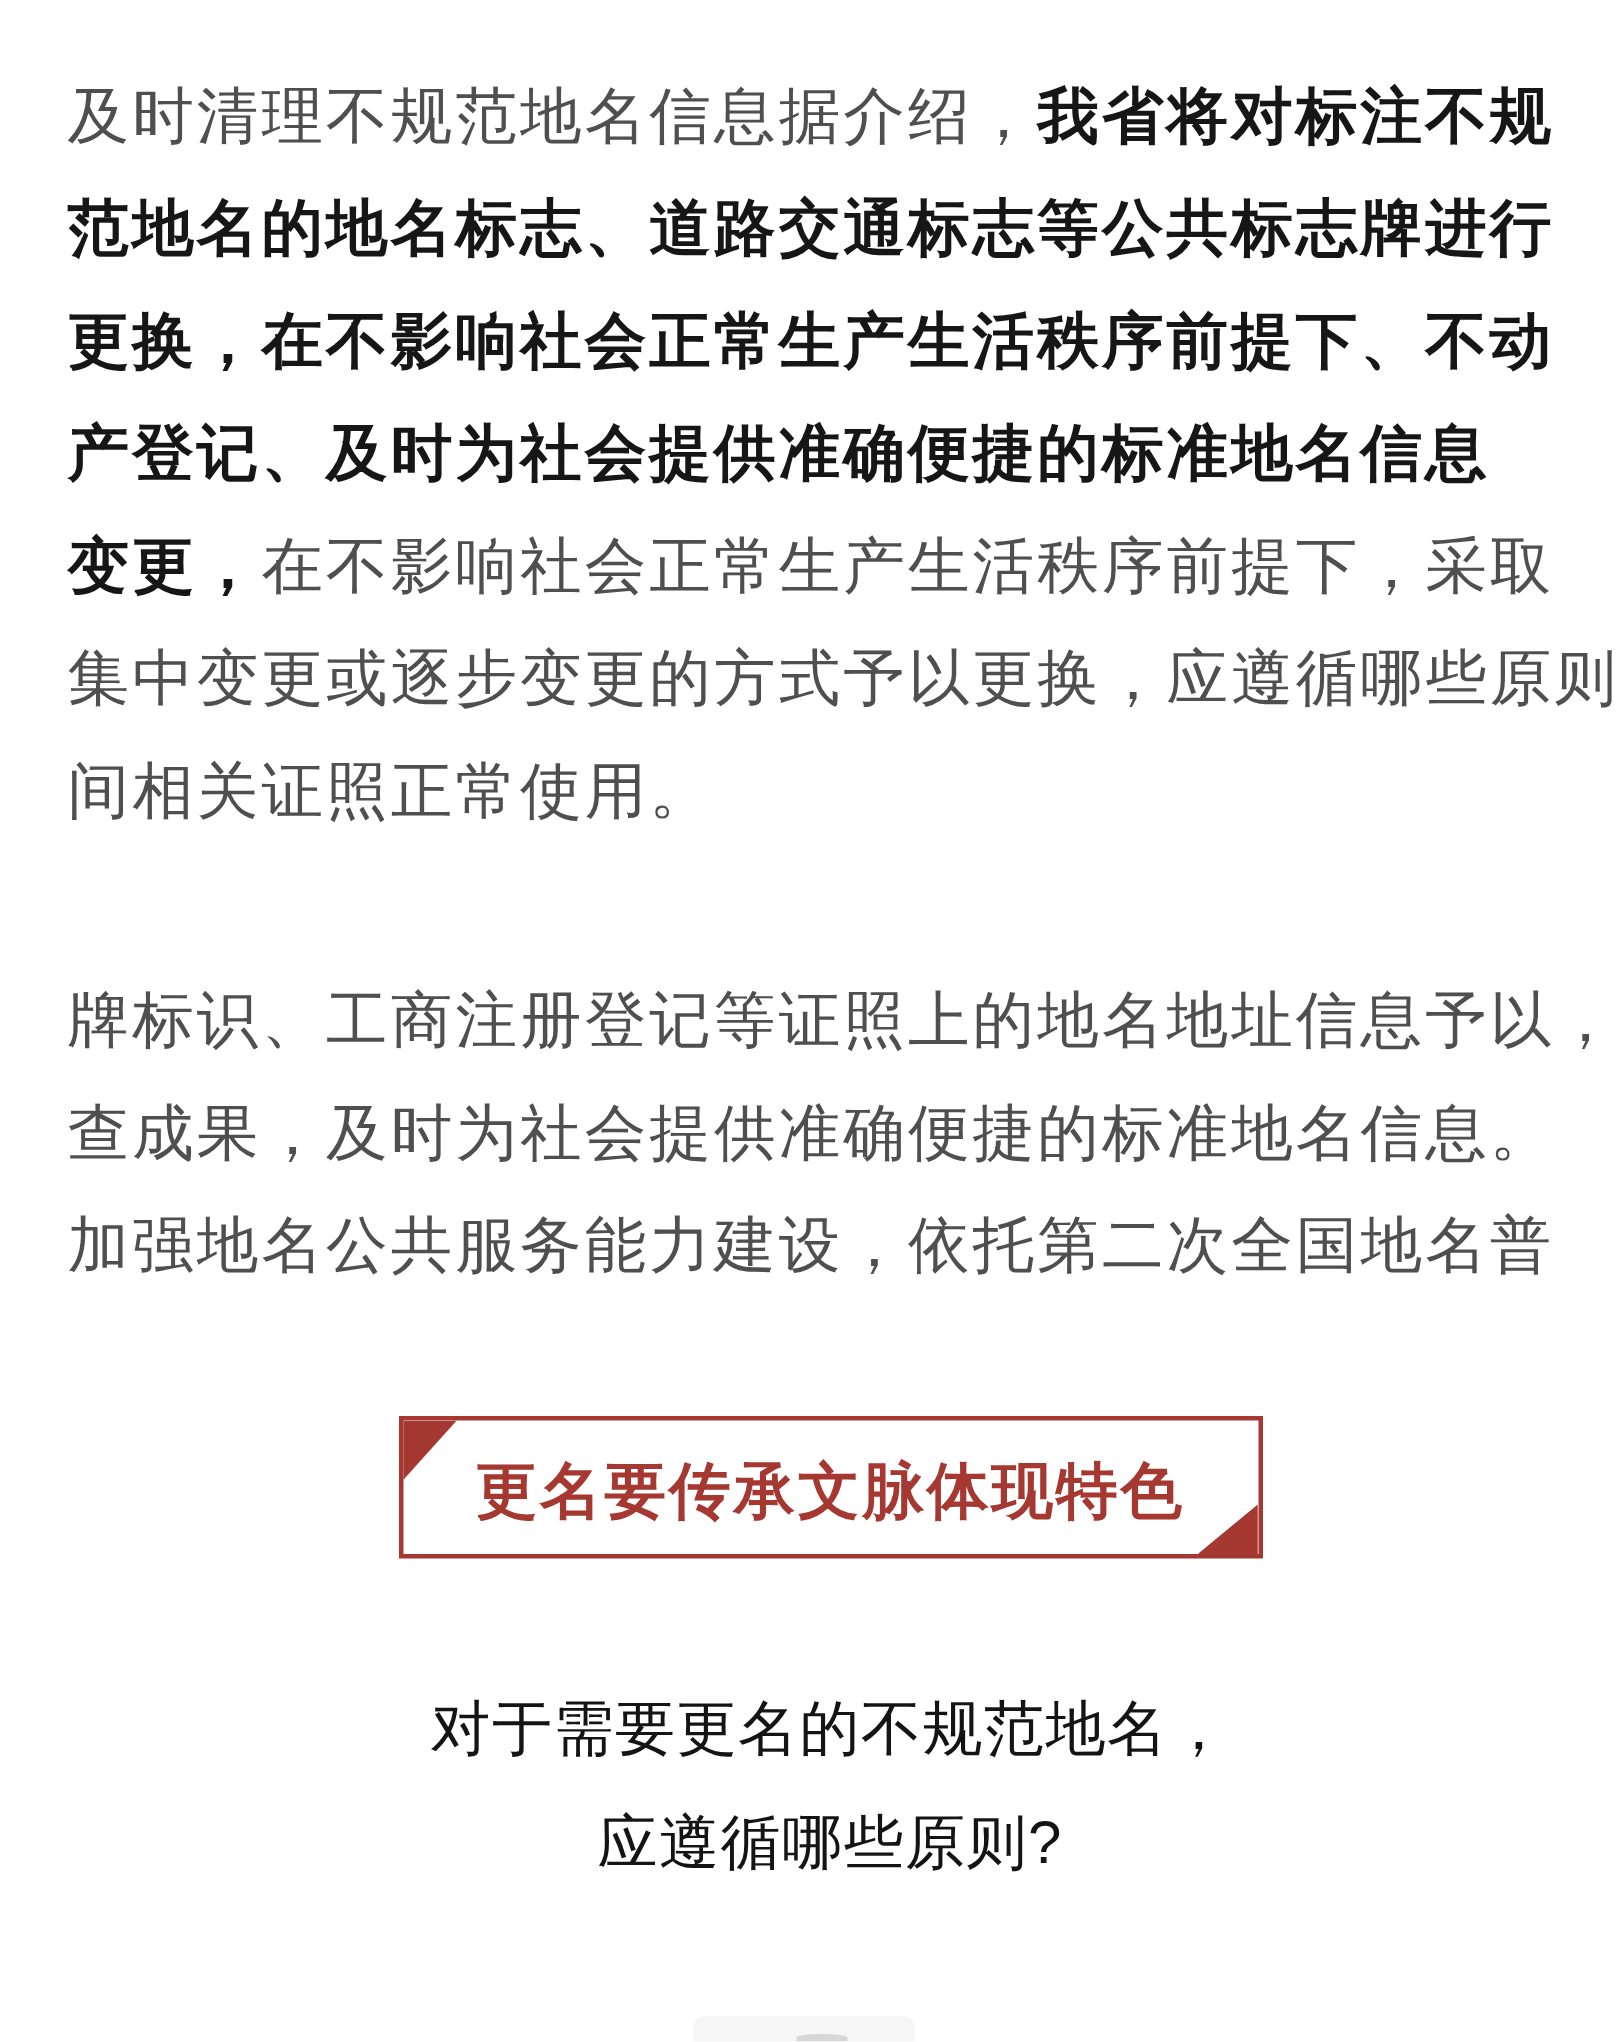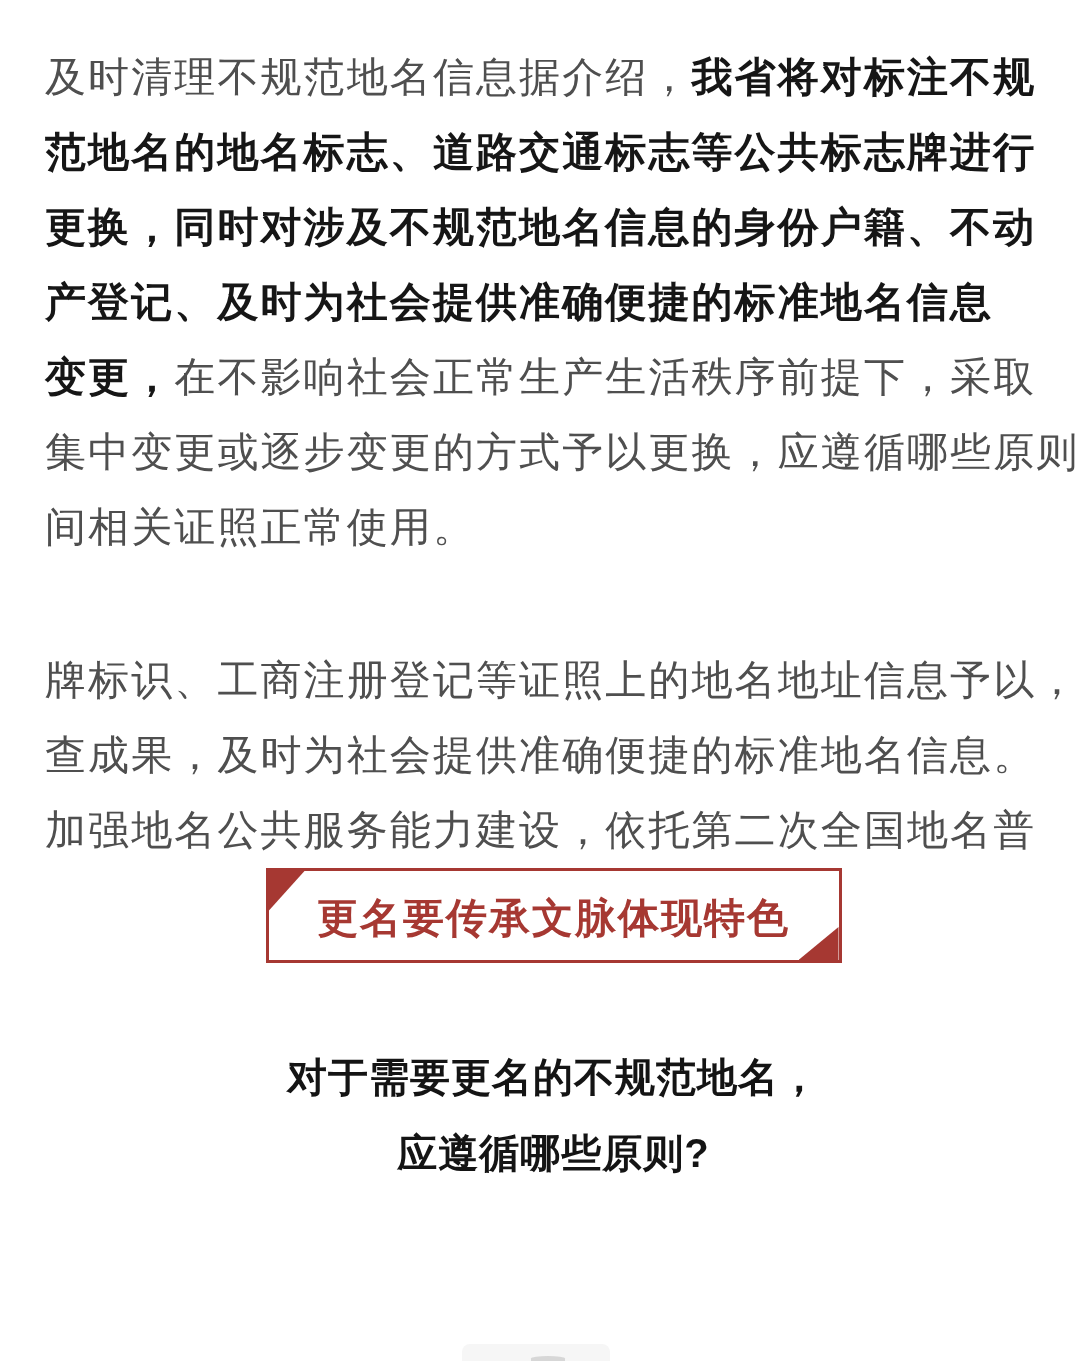--- a/index.html
+++ b/index.html
@@ -29,20 +29,21 @@
     height:75px;
   }
   .para .seg.bold{
     color:var(--text-bold);
     font-weight:bold;
   }
   .para-2{
     margin-top:78px;
   }
   .banner-wrap{
+    margin-top:76px;
     display:flex;
     justify-content:center;
   }
   .banner{
     position:relative;
     width:576px;
     height:95px;
     box-sizing:border-box;
     border:3px solid var(--red);
     background:#ffffff;
@@ -71,21 +72,21 @@
     width:40px;height:33px;
     background:var(--red);
     -webkit-clip-path:polygon(100% 0,100% 100%,0 100%);
     clip-path:polygon(100% 0,100% 100%,0 100%);
   }
   .question{
     margin-top:76px;
     text-align:center;
     font-size:40px;
     line-height:76px;
-    font-weight:bold;
+    font-weight:normal;
     letter-spacing:1px;
     color:#141414;
   }
   .question .q-line{height:76px;}
   .bottom-remnant{
     position:absolute;
     left:462px;top:1344px;
     width:148px;height:17px;
     background:#f6f6f6;
     border-radius:8px 8px 0 0;
@@ -100,21 +101,21 @@
   }
 </style>
 </head>
 <body>
 
 <div class="article">
 
   <div class="para para-1">
       <div class="line"><span class="seg">及时清理不规范地名信息据介绍，</span><span class="seg bold">我省将对标注不规</span></div>
       <div class="line"><span class="seg bold">范地名的地名标志、道路交通标志等公共标志牌进行</span></div>
-      <div class="line"><span class="seg bold">更换，同时对涉及不规范地名信息的身份户籍、不动</span></div>
+      <div class="line"><span class="seg bold">更换，在不影响社会正常生产生活秩序前提下、不动</span></div>
       <div class="line"><span class="seg bold">产登记、及时为社会提供准确便捷的标准地名信息</span></div>
       <div class="line"><span class="seg bold">变更，</span><span class="seg">在不影响社会正常生产生活秩序前提下，采取</span></div>
       <div class="line"><span class="seg">集中变更或逐步变更的方式予以更换，应遵循哪些原则</span></div>
       <div class="line"><span class="seg">间相关证照正常使用。</span></div>
     </div>
 
   <div class="para para-2">
       <div class="line"><span class="seg">牌标识、工商注册登记等证照上的地名地址信息予以，</span></div>
       <div class="line"><span class="seg">查成果，及时为社会提供准确便捷的标准地名信息。</span></div>
       <div class="line"><span class="seg">加强地名公共服务能力建设，依托第二次全国地名普</span></div>

